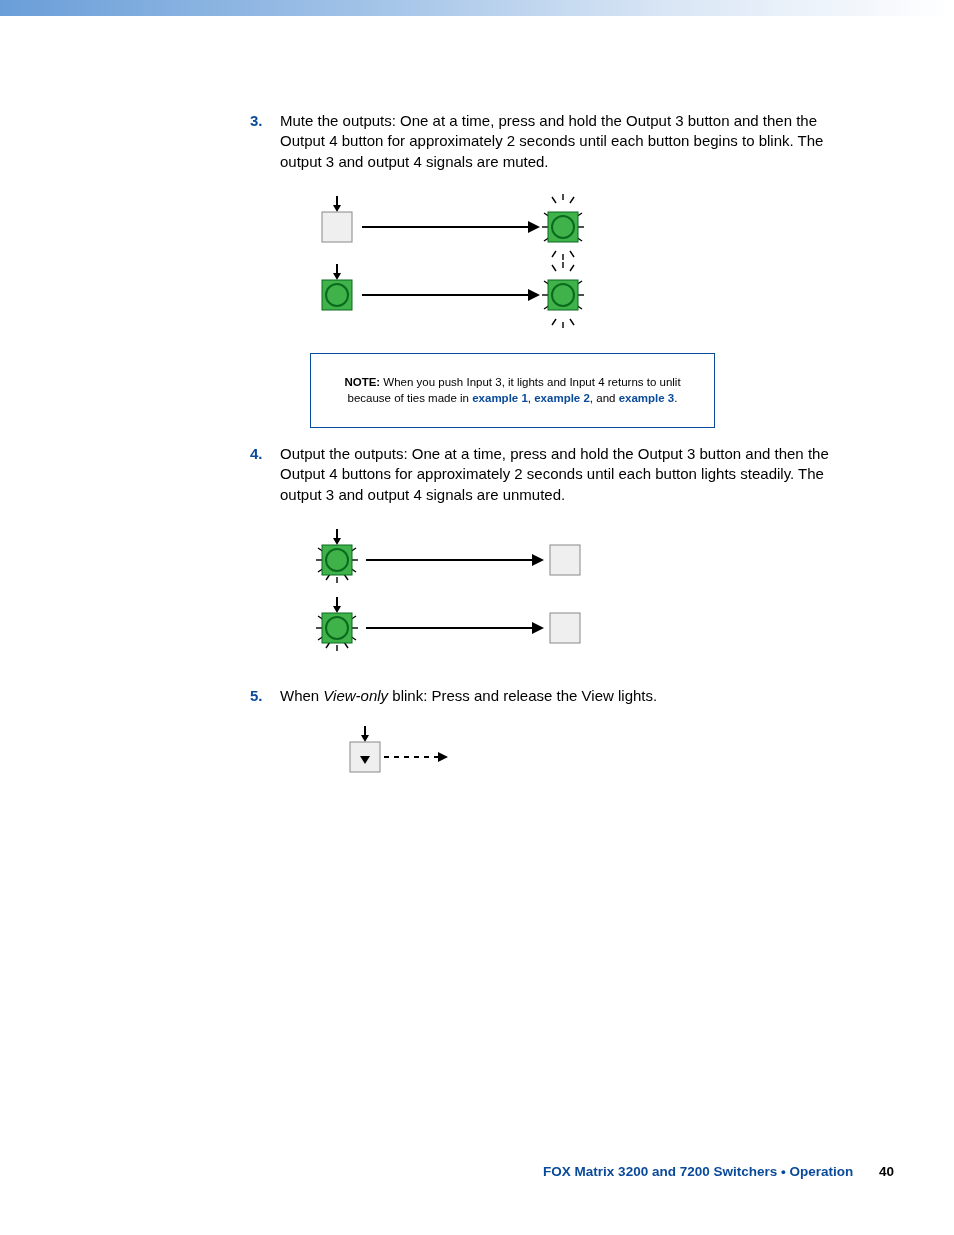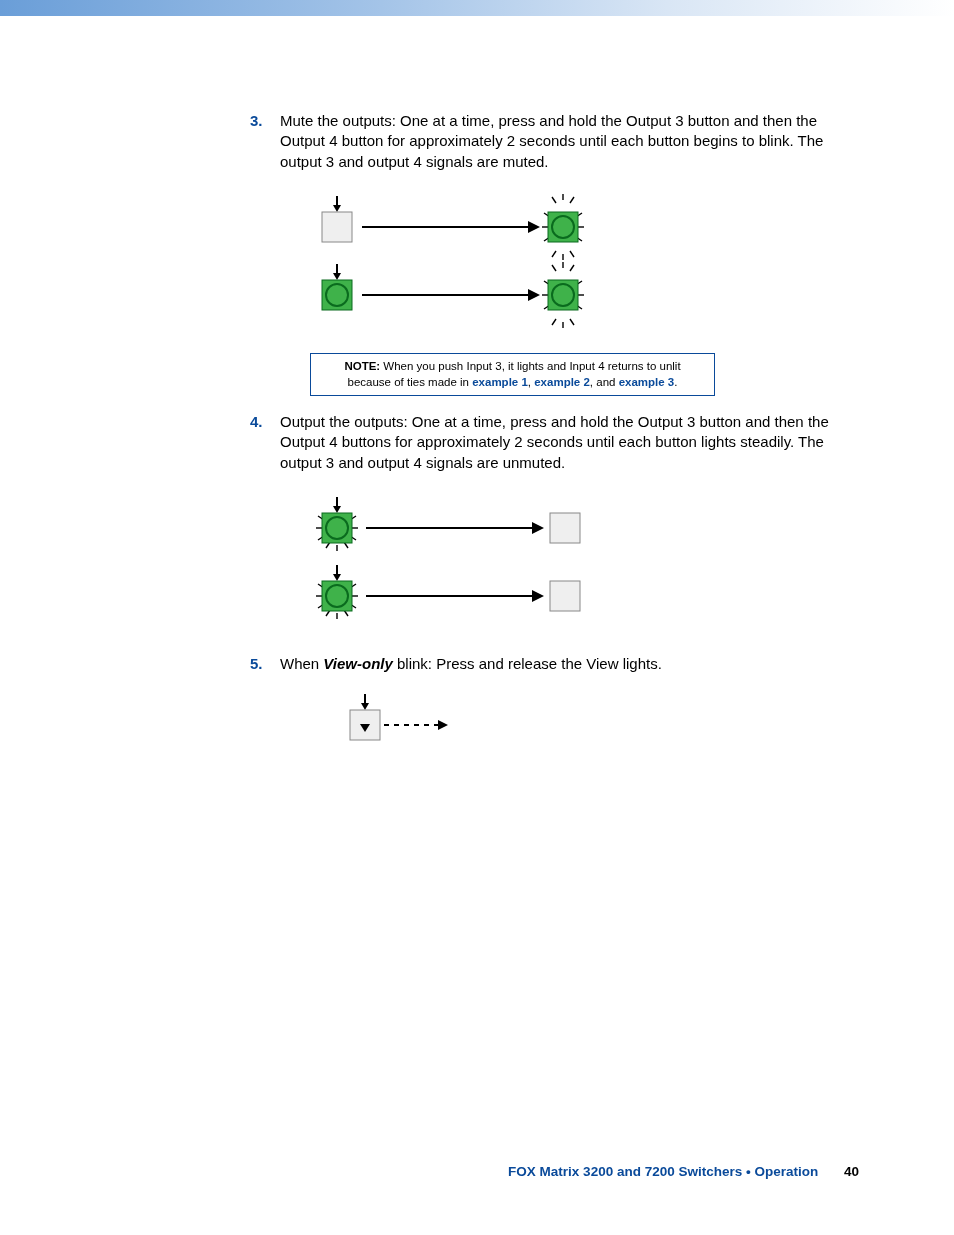--- a/index.html
+++ b/index.html
@@ -34,41 +34,41 @@
     margin-bottom: 16px;
   }
   .num {
     position: absolute;
     left: 0;
     top: 0;
     color: #0a4a9a;
     font-weight: bold;
   }
   .bold { font-weight: normal; }
-  .bolditalic { font-weight: bold; font-style: italic; text-align: right; }
+  .bolditalic { font-weight: normal; font-style: italic; text-align: right; }
 
   .note-box {
     border: 1px solid #0a4a9a;
     margin: 14px 0 16px 30px;
-    padding: 5px 14px;
+    padding: 21px 14px;
     font-size: 11.5px;
     text-align: center;
     width: 375px;
     line-height: 1.35;
   }
   .note-label { font-weight: bold; }
   .note-link { color: #0a4a9a; font-weight: bold; }
 
   
   .footer {
     position: absolute;
     bottom: 56px;
     width: 100%;
     text-align: right;
-    padding-right: 95px;
+    padding-right: 60px;
     box-sizing: border-box;
     font-size: 13.5px;
   }
   .footer-title { color: #0a4a9a; font-weight: bold; }
   .footer-page { font-weight: bold; margin-left: 22px; }
 
   
   .figure { margin: 18px 0 18px 30px; }
 </style>
 </head>

